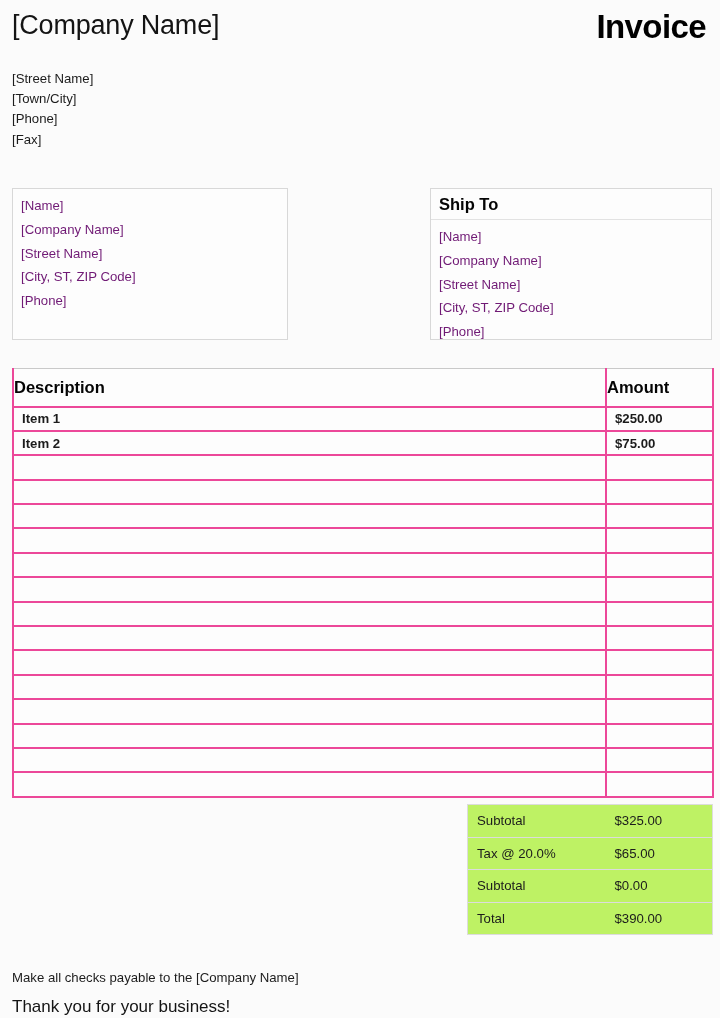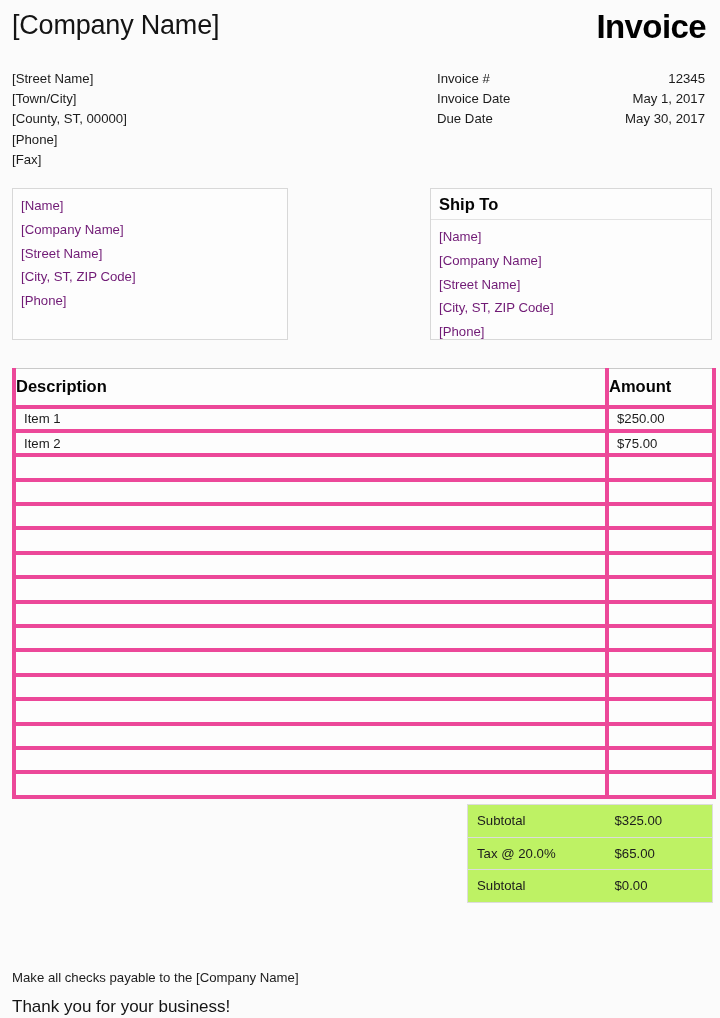--- a/index.html
+++ b/index.html
@@ -115,24 +115,25 @@
     position: absolute;
     left: 12px;
     top: 368px;
     width: 700px;
     border-collapse: collapse;
     table-layout: fixed;
     background: #fdfdfd;
   }
   .items-table th,
   .items-table td {
-    border: 4px solid #ec4899;
+    border: 2px solid #ec4899;
     padding: 0;
     vertical-align: middle;
     box-sizing: border-box;
+    font-weight: bold;
   }
   .items-table th {
     height: 38px;
     font-size: 16.5px;
     font-weight: bold;
     color: #050505;
     text-align: left;
     border-top: 1px solid #c9c9c9;
     border-bottom: 1px solid #dcdcdc;
   }
@@ -196,39 +197,24 @@
 <div class="page">
 
   <div class="header">
     <div class="company-name">[Company Name]</div>
     <div class="invoice-word">Invoice</div>
   </div>
 
   <div class="sender-block">
     <div class="sender-line">[Street Name]</div>
     <div class="sender-line">[Town/City]</div>
-    <div class="sender-line">[County, ST, 00000]</div>
     <div class="sender-line">[Phone]</div>
     <div class="sender-line">[Fax]</div>
   </div>
 
-  <div class="meta-block">
-    <div class="meta-row">
-      <span class="meta-label">Invoice #</span>
-      <span class="meta-value">12345</span>
-    </div>
-    <div class="meta-row">
-      <span class="meta-label">Invoice Date</span>
-      <span class="meta-value">May 1, 2017</span>
-    </div>
-    <div class="meta-row">
-      <span class="meta-label">Due Date</span>
-      <span class="meta-value">May 30, 2017</span>
-    </div>
-  </div>
 
   <div class="party-box" id="bill-to-box">
     <div class="party-lines">
       <div class="party-line">[Name]</div>
       <div class="party-line">[Company Name]</div>
       <div class="party-line">[Street Name]</div>
       <div class="party-line">[City, ST, ZIP Code]</div>
       <div class="party-line">[Phone]</div>
     </div>
   </div>
@@ -330,20 +316,24 @@
           <td class="totals-value">$325.00</td>
         </tr>
         <tr>
           <td class="totals-label">Tax @ 20.0%</td>
           <td class="totals-value">$65.00</td>
         </tr>
         <tr>
           <td class="totals-label">Subtotal</td>
           <td class="totals-value">$0.00</td>
         </tr>
+        <tr>
+          <td class="totals-label">Total</td>
+          <td class="totals-value">$390.00</td>
+        </tr>
       </tbody>
   </table>
 
   <div class="footer">
     <div class="footer-note">Make all checks payable to the [Company Name]</div>
     <div class="footer-thanks">Thank you for your business!</div>
   </div>
 
 </div>
 

